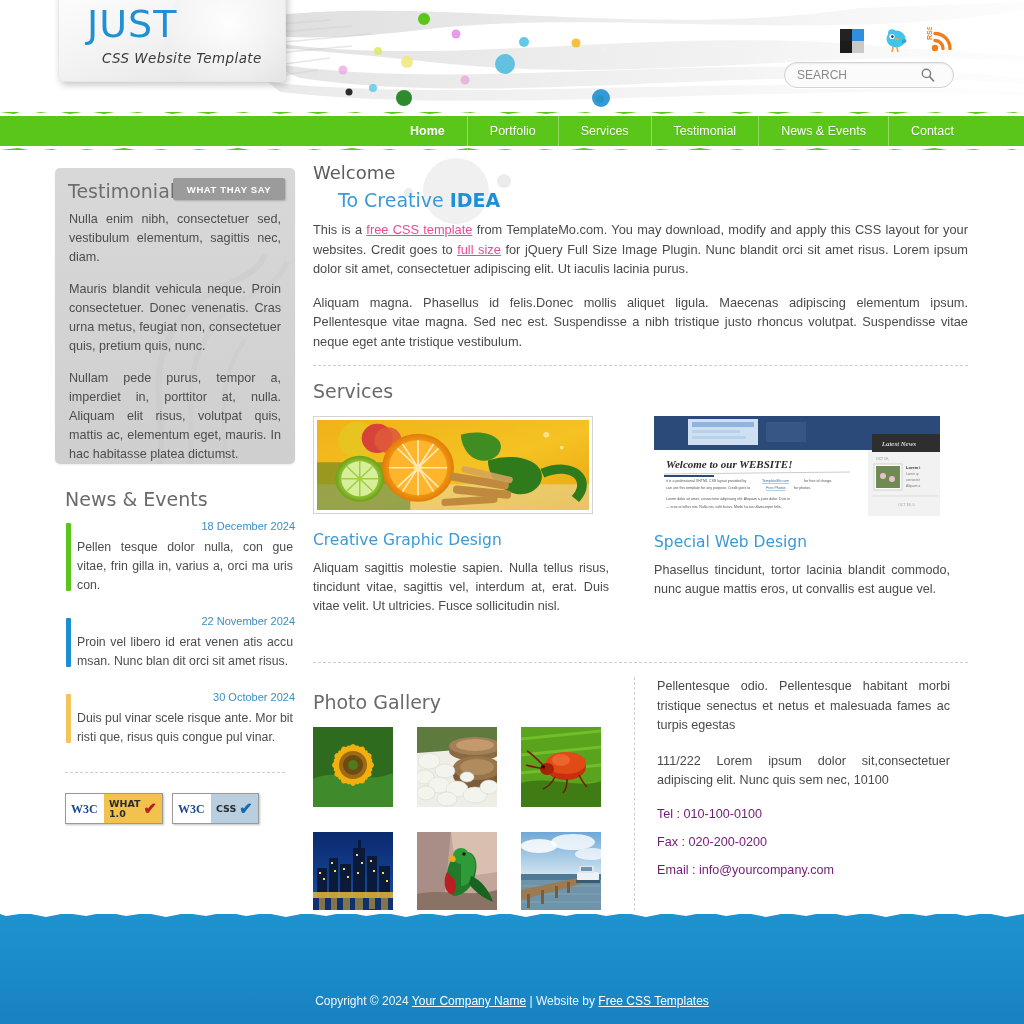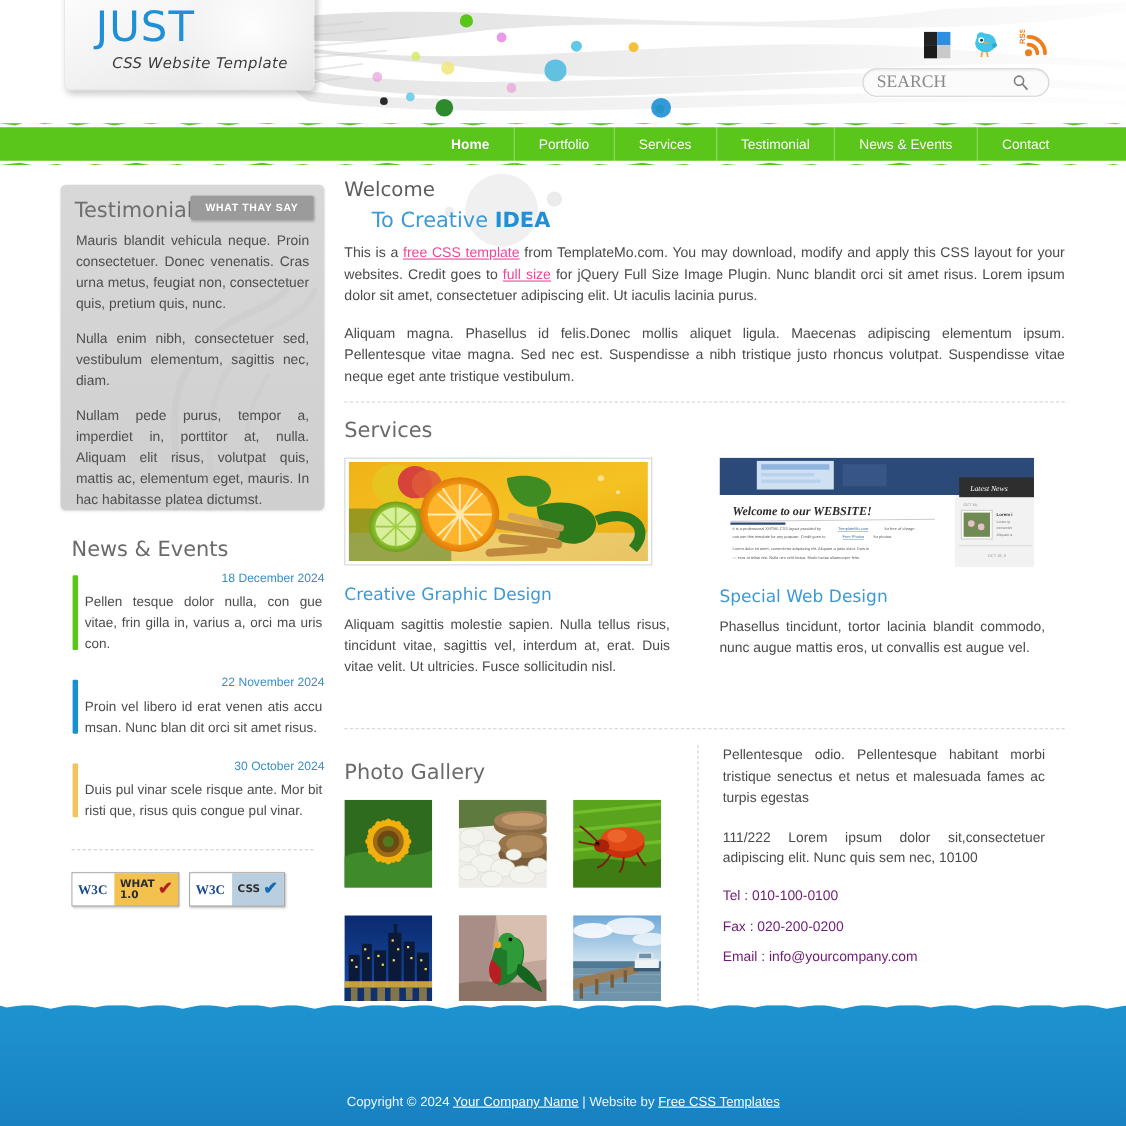--- a/index.html
+++ b/index.html
@@ -61,23 +61,23 @@
     position:absolute; right: 70px; top: 62px;
     width: 170px; height: 26px;
     background: #fbfbfb;
     border: 1px solid #d2d2d2;
     border-radius: 13px;
     box-shadow: inset 0 1px 2px rgba(0,0,0,0.07), 0 1px 0 #fff;
     display:flex; align-items:center;
   }
   #search-input {
     border:none; outline:none; background:transparent;
-    font-size: 16px; color:#777; padding-left:12px;
+    font-size: 12px; color:#777; padding-left:12px;
     width: 130px; height:22px;
-    font-family:Liberation Serif, serif;
+    font-family:Liberation Sans, sans-serif;
   }
   #search-input::placeholder{ color:#8a8a8a; }
   #search-btn { width:26px; height:24px; display:flex; align-items:center; justify-content:center; cursor:pointer; }
 
   
   #nav-wrap { position:relative; width:1024px; height:38px; background:#5BC61A; }
   .nav-edge { position:absolute; left:0; width:1024px; height:7px; }
   .nav-edge.top { top:-3px; }
   .nav-edge.bot { bottom:-3px; }
   #nav { position:absolute; right:48px; top:0; height:38px; display:flex; align-items:center; }
@@ -322,22 +322,22 @@
 
         <div id="testi-panel">
           <svg style="position:absolute;right:-20px;bottom:-30px;opacity:.32" width="200" height="250" viewBox="0 0 200 250">
             <path d="M40,250 C60,170 20,130 70,70 C100,34 140,40 150,10" stroke="#c3c3c3" stroke-width="6" fill="none"></path>
             <path d="M70,250 C88,180 56,140 100,80 C126,46 160,50 172,18" stroke="#c6c6c6" stroke-width="5" fill="none"></path>
             <path d="M105,250 C120,190 92,150 130,96" stroke="#c6c6c6" stroke-width="4" fill="none"></path>
           </svg>
           <div id="testi-title">Testimonials</div>
           <div id="testi-tab">WHAT THAY SAY</div>
           <div id="testi-body">
+            <p class="testi-p">Nulla enim nibh, consectetuer sed, vestibulum elementum, sagittis nec, diam.</p>
             <p class="testi-p">Mauris blandit vehicula neque. Proin consectetuer. Donec venenatis. Cras urna metus, feugiat non, consectetuer quis, pretium quis, nunc.</p>
-            <p class="testi-p">Nulla enim nibh, consectetuer sed, vestibulum elementum, sagittis nec, diam.</p>
             <p class="testi-p">Nullam pede purus, tempor a, imperdiet in, porttitor at, nulla. Aliquam elit risus, volutpat quis, mattis ac, elementum eget, mauris. In hac habitasse platea dictumst.</p>
           </div>
         </div>
 
         <div id="news">
           <div id="news-title">News &amp; Events</div>
 
           <div class="news-item">
             <div class="news-bar" style="background:#5BC61A"></div>
             <div class="news-date">18 December 2024</div>

